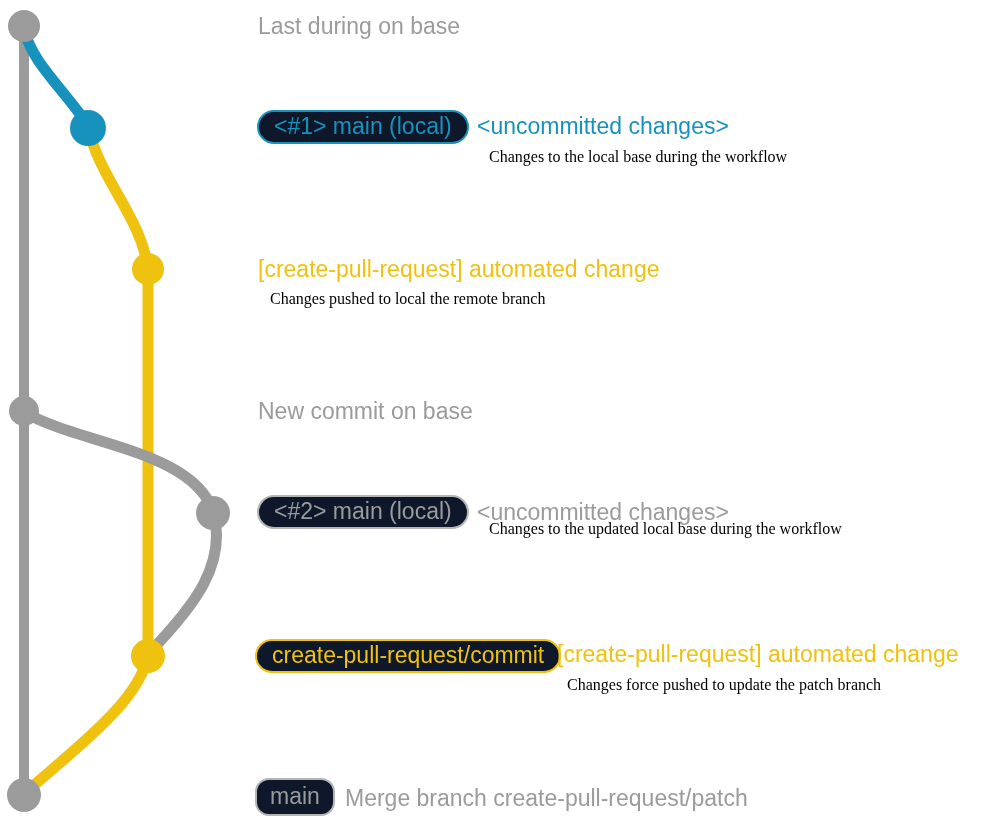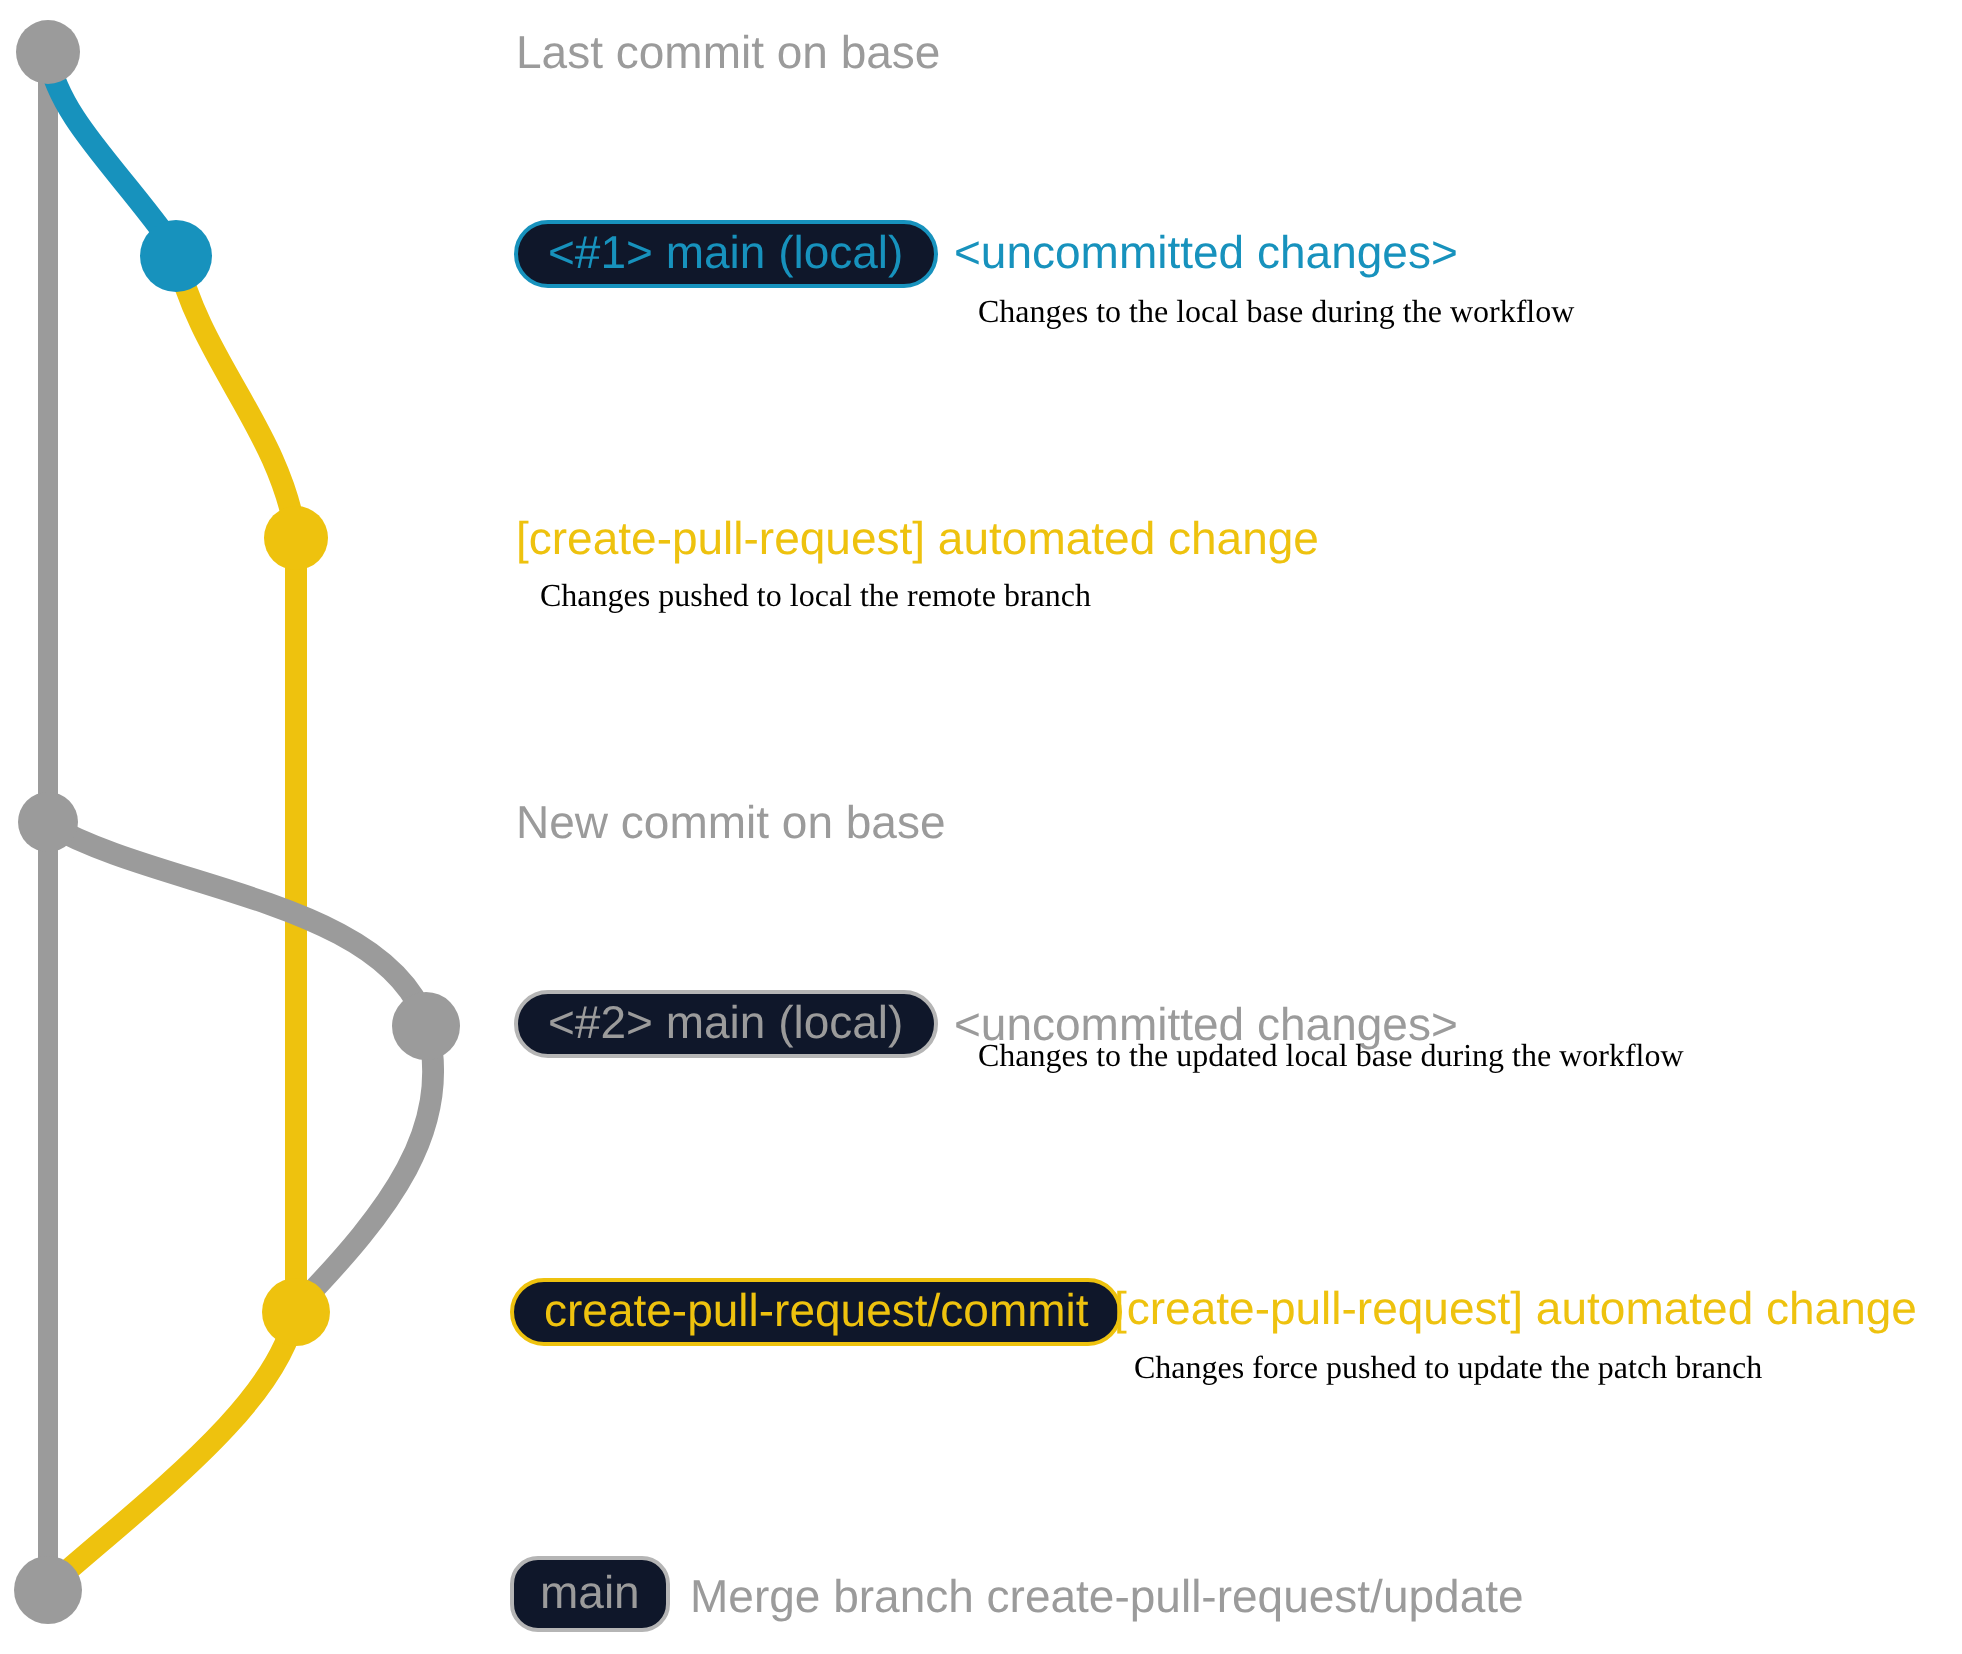--- a/index.html
+++ b/index.html
@@ -46,33 +46,33 @@
 
   <circle cx="24" cy="26" r="16" fill="#9b9b9b"></circle>
   <circle cx="88" cy="128" r="18" fill="#1792bd"></circle>
   <circle cx="148" cy="269" r="16" fill="#eec20e"></circle>
   <circle cx="24" cy="411" r="15" fill="#9b9b9b"></circle>
   <circle cx="213" cy="513" r="17" fill="#9b9b9b"></circle>
   <circle cx="148" cy="656" r="17" fill="#eec20e"></circle>
   <circle cx="24" cy="795" r="17" fill="#9b9b9b"></circle>
 </svg>
 
-<div class="lbl c-gray" style="left:258px;top:13px">Last commit on base</div>
+<div class="lbl c-gray" style="left:258px;top:13px">Last during on base</div>
 
 <div class="pill c-blue" style="left:257px;top:110px">&lt;#1&gt; main (local)</div>
 <div class="lbl c-blue" style="left:477px;top:113px">&lt;uncommitted changes&gt;</div>
 <div class="serif" style="left:489px;top:145px">Changes to the local base during the workflow</div>
 
 <div class="lbl c-yellow" style="left:258px;top:256px">[create-pull-request] automated change</div>
 <div class="serif" style="left:270px;top:287px">Changes pushed to local the remote branch</div>
 
 <div class="lbl c-gray" style="left:258px;top:398px">New commit on base</div>
 
 <div class="pill c-gray" style="left:257px;top:495px">&lt;#2&gt; main (local)</div>
 <div class="lbl c-gray" style="left:477px;top:499px">&lt;uncommitted changes&gt;</div>
 <div class="serif" style="left:489px;top:517px">Changes to the updated local base during the workflow</div>
 
 <div class="pill c-yellow" style="left:255px;top:639px">create-pull-request/commit</div>
 <div class="lbl c-yellow" style="left:557px;top:641px">[create-pull-request] automated change</div>
 <div class="serif" style="left:567px;top:673px">Changes force pushed to update the patch branch</div>
 
 <div class="pill pill-main c-gray" style="left:255px;top:778px">main</div>
-<div class="lbl c-gray" style="left:345px;top:785px">Merge branch create-pull-request/update</div>
+<div class="lbl c-gray" style="left:345px;top:785px">Merge branch create-pull-request/patch</div>
 
 </body></html>

